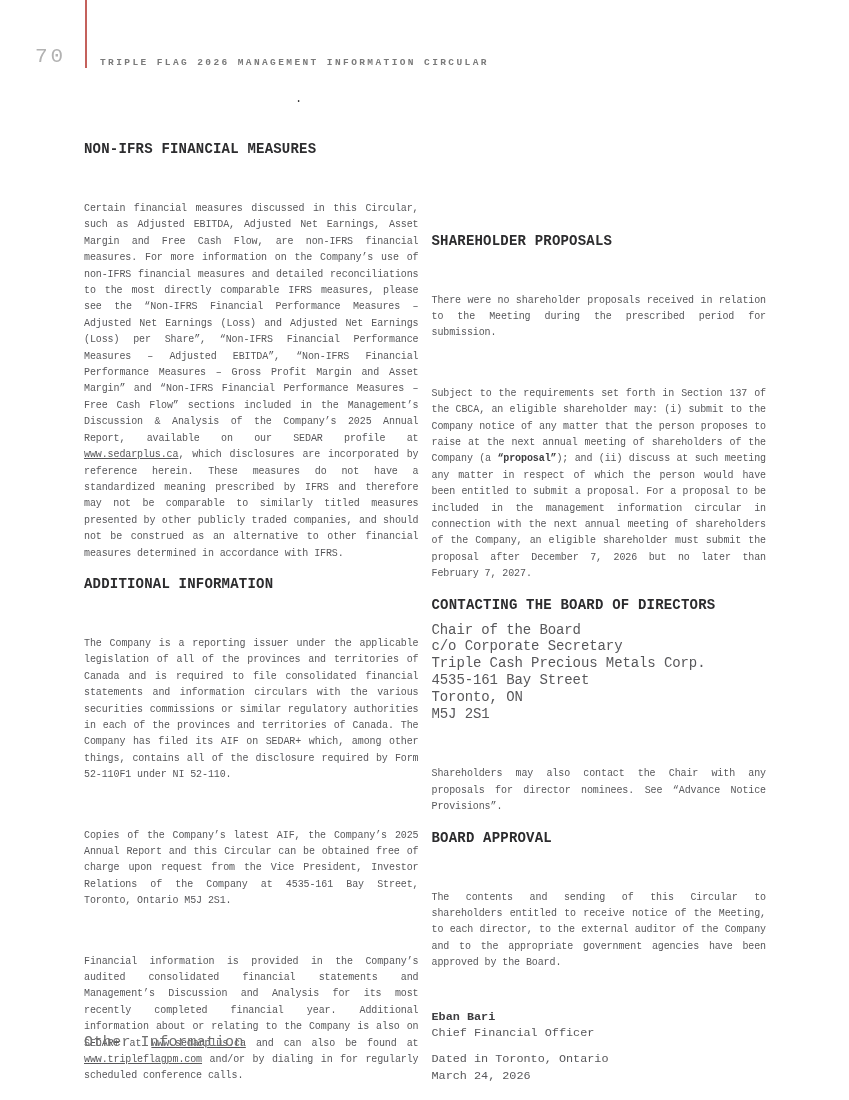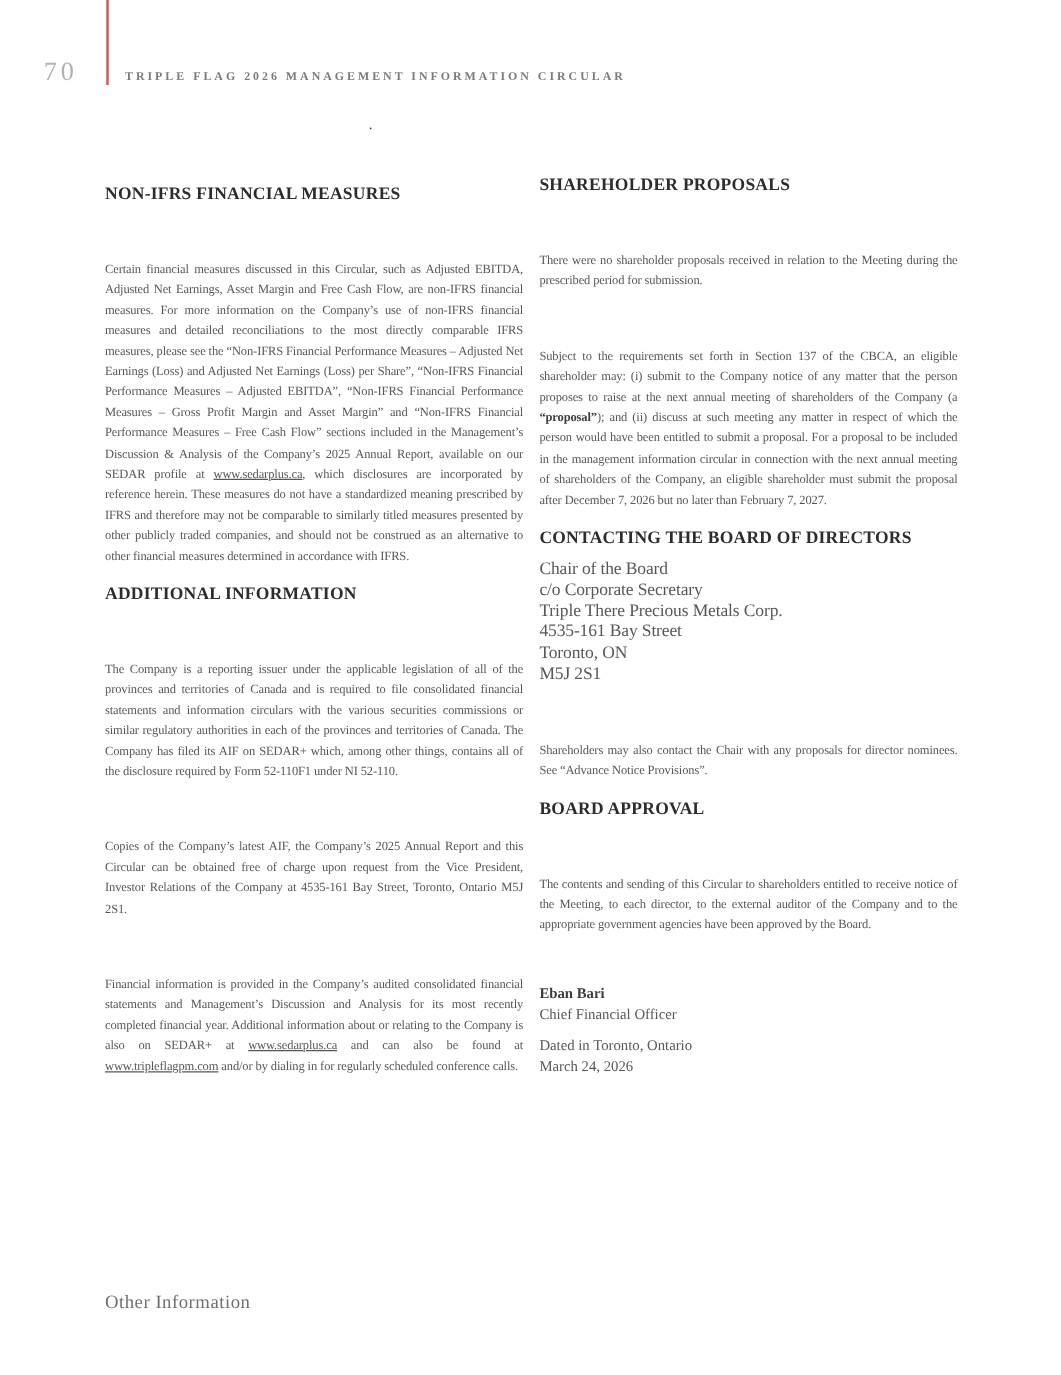--- a/index.html
+++ b/index.html
@@ -2,21 +2,21 @@
 <html><head>
 <meta charset="utf-8">
 <style>
   * { margin: 0; padding: 0; box-sizing: border-box; }
   html, body { background: #ffffff; }
   .page {
     position: relative;
     width: 849px;
     height: 1100px;
     background: #ffffff;
-    font-family: Liberation Serif, serif;
+    font-family: Liberation Mono, monospace;
     overflow: hidden;
   }
   
   .red-rule {
     position: absolute;
     left: 85px; top: 0;
     width: 2px; height: 68px;
     background: #c4615c;
   }
   .page-num {
@@ -135,21 +135,21 @@
         <h2>SHAREHOLDER PROPOSALS</h2>
         <p class="para"><span>There were no shareholder proposals received in relation to the Meeting during the prescribed period for submission.</span></p>
         <p class="para"><span>Subject to the requirements set forth in Section 137 of the CBCA, an eligible shareholder may: (i) submit to the Company notice of any matter that the person proposes to raise at the next annual meeting of shareholders of the Company (a </span><span class="run-bold">“proposal”</span><span>); and (ii) discuss at such meeting any matter in respect of which the person would have been entitled to submit a proposal. For a proposal to be included in the management information circular in connection with the next annual meeting of shareholders of the Company, an eligible shareholder must submit the proposal after December 7, 2026 but no later than February 7, 2027.</span></p>
       </div>
 
       <div class="section">
         <h2>CONTACTING THE BOARD OF DIRECTORS</h2>
         <div class="address">
             <div>Chair of the Board</div>
             <div>c/o Corporate Secretary</div>
-            <div>Triple There Precious Metals Corp.</div>
+            <div>Triple Cash Precious Metals Corp.</div>
             <div>4535-161 Bay Street</div>
             <div>Toronto, ON</div>
             <div>M5J 2S1</div>
           </div>
         <p class="para"><span>Shareholders may also contact the Chair with any proposals for director nominees. See “Advance Notice Provisions”.</span></p>
       </div>
 
       <div class="section">
         <h2>BOARD APPROVAL</h2>
         <p class="para"><span>The contents and sending of this Circular to shareholders entitled to receive notice of the Meeting, to each director, to the external auditor of the Company and to the appropriate government agencies have been approved by the Board.</span></p>

